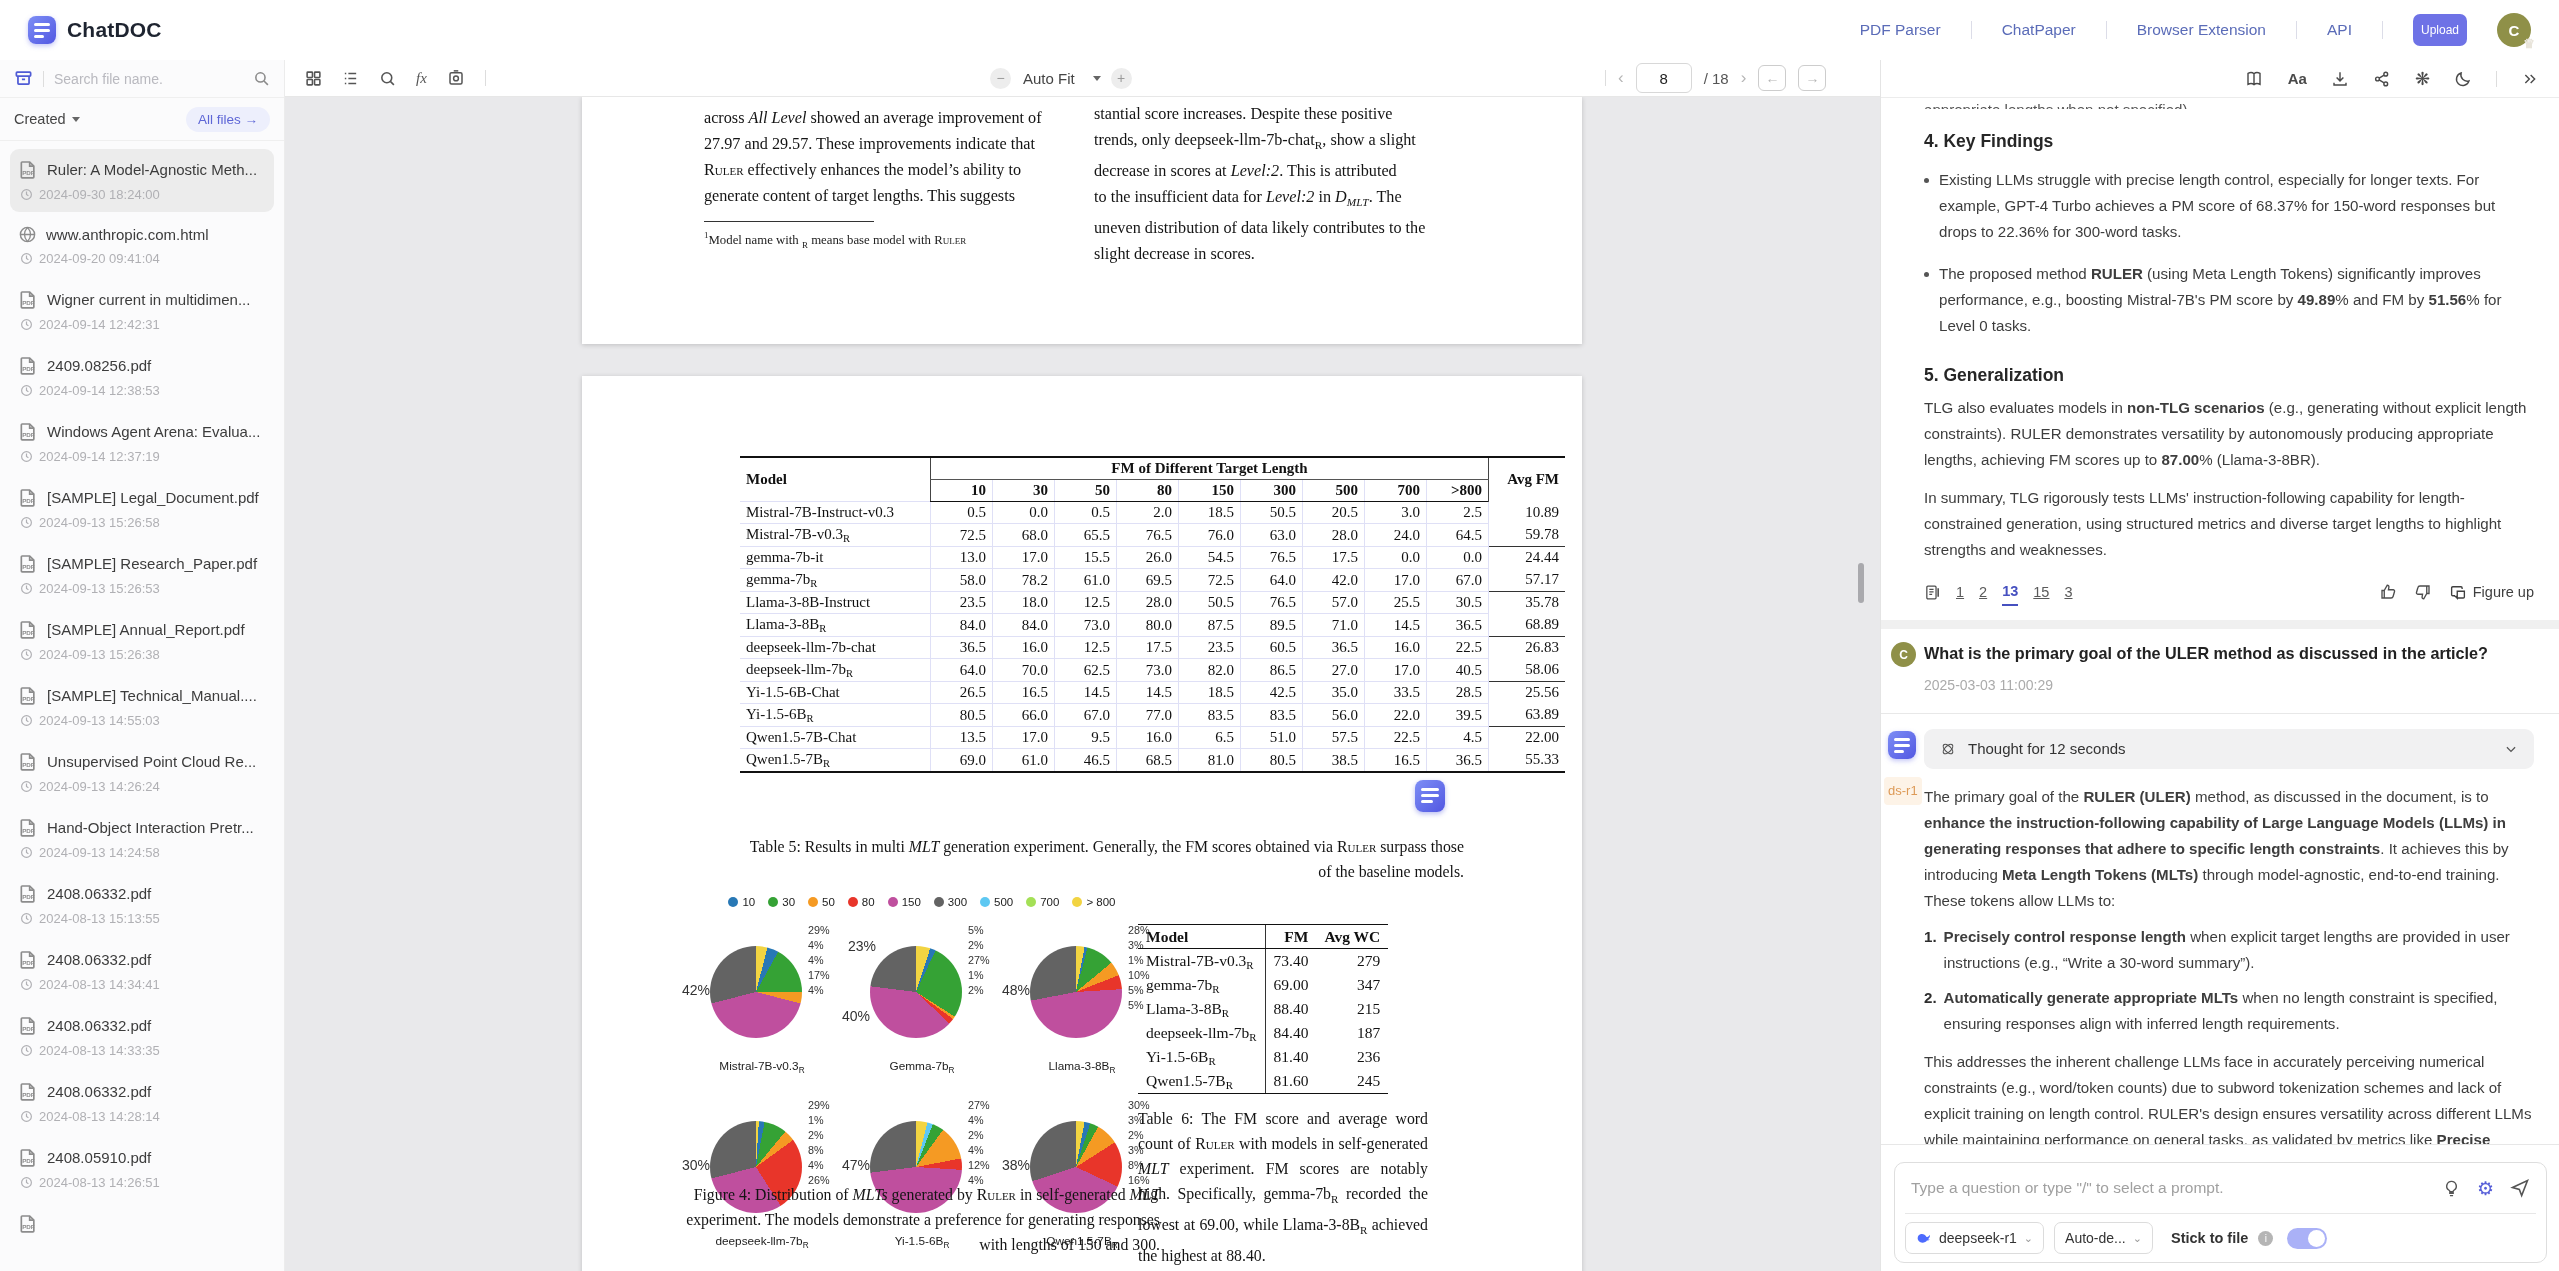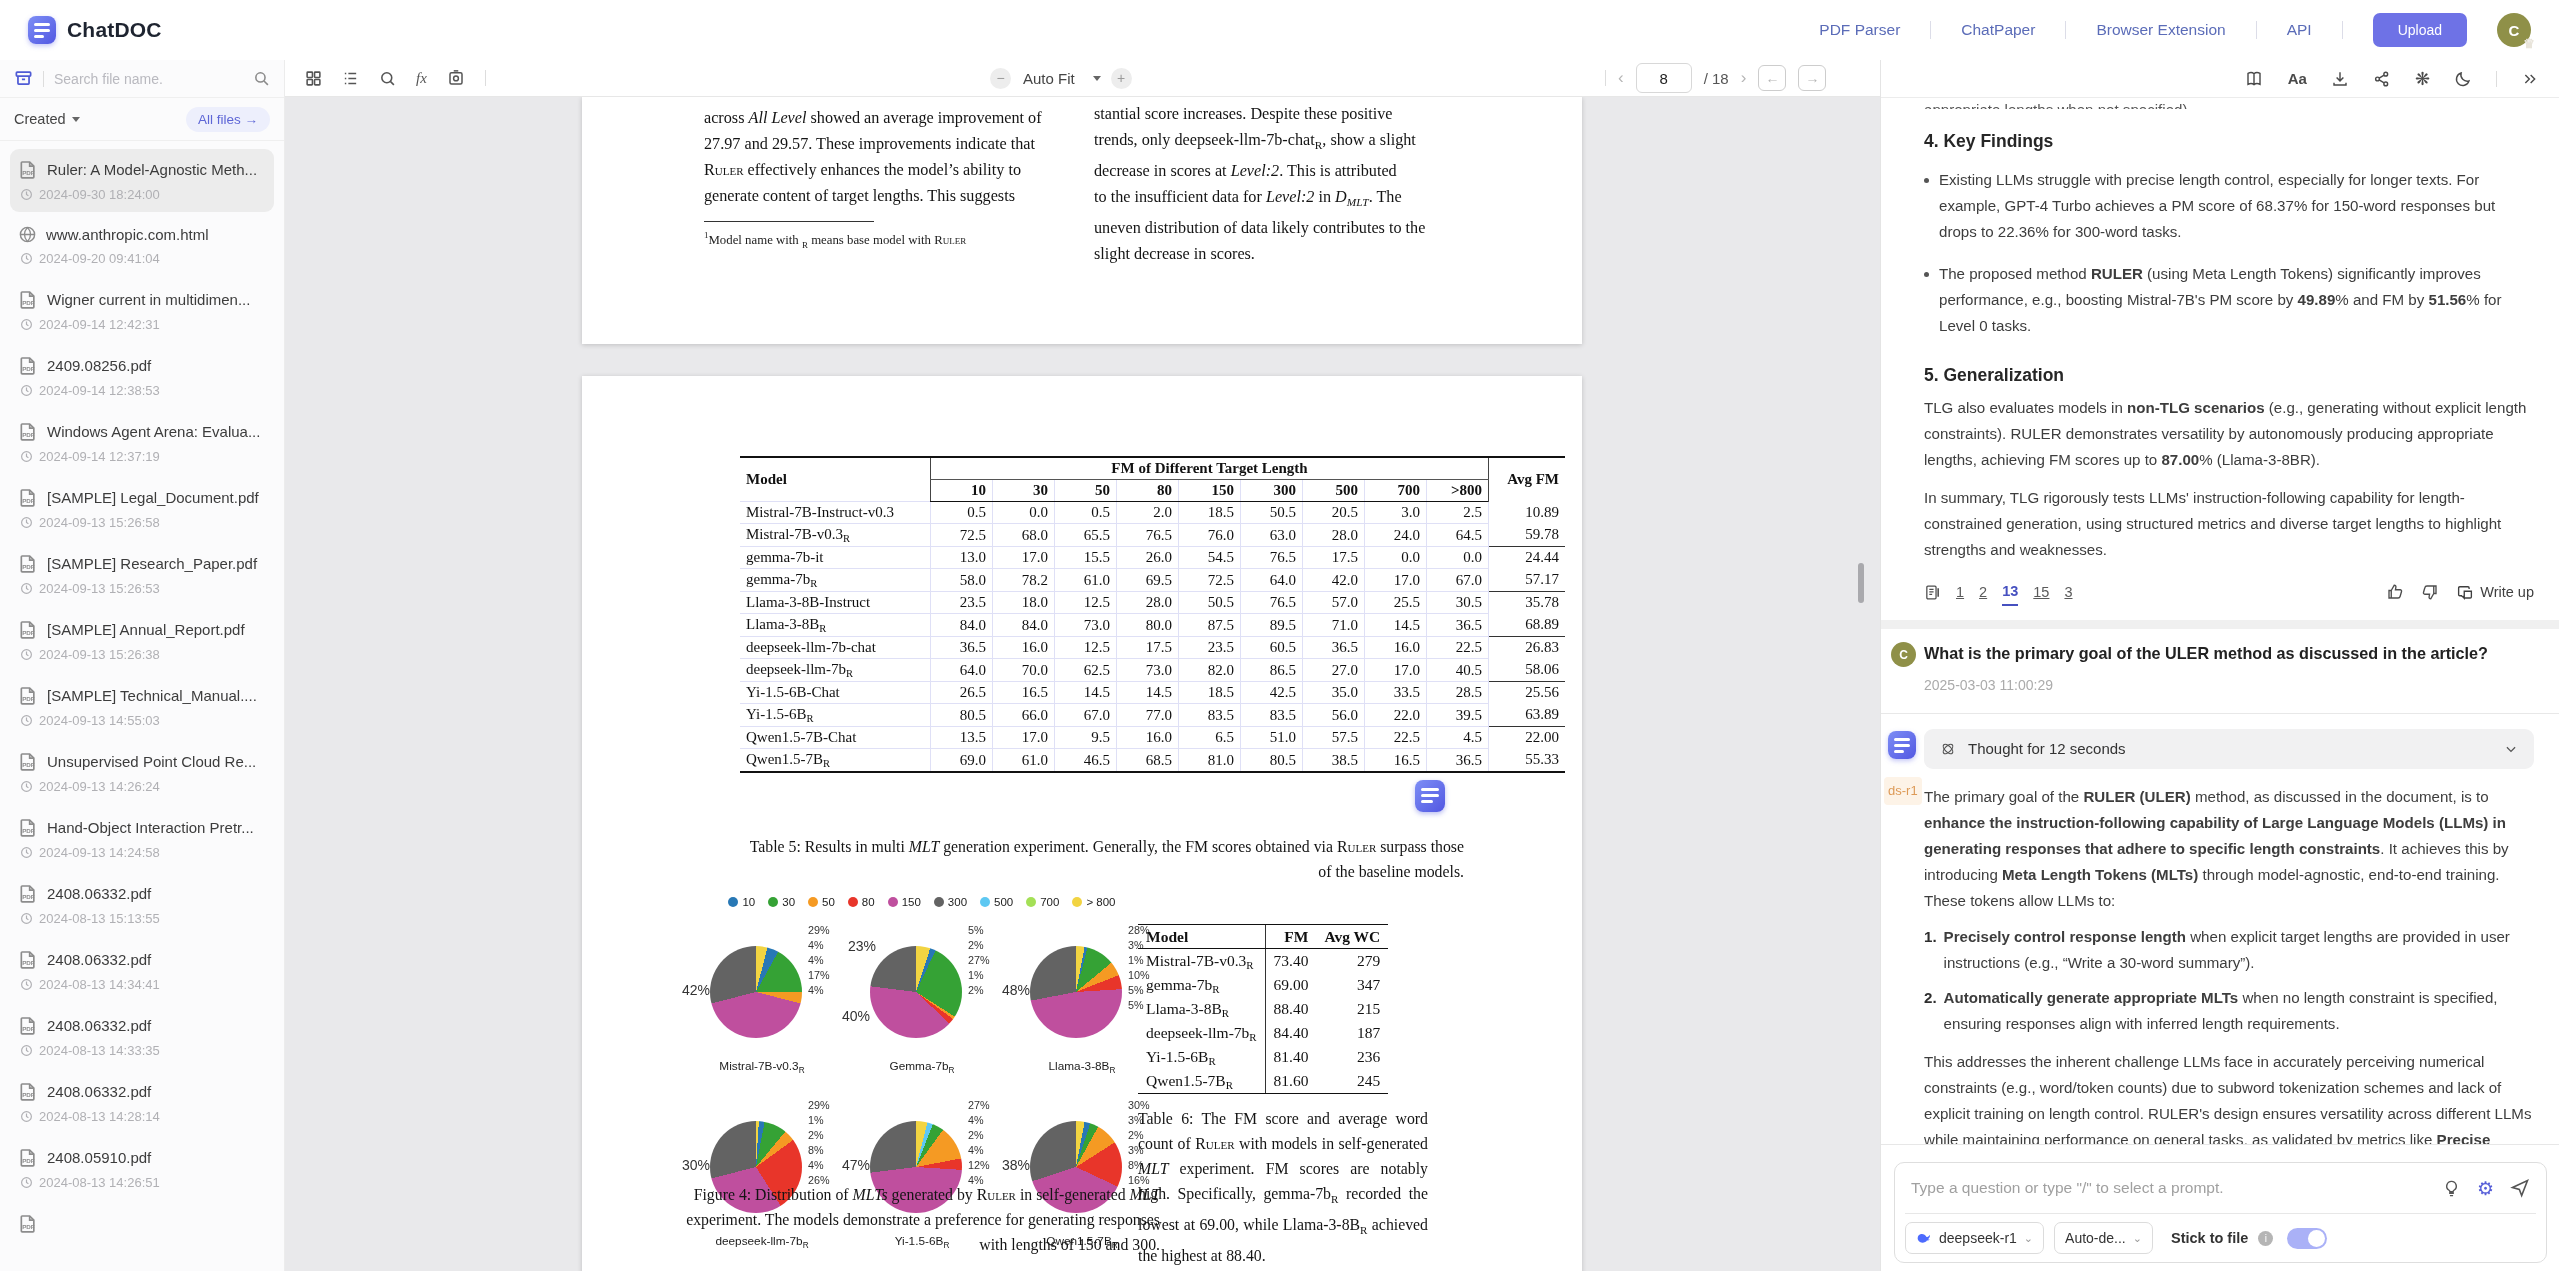--- a/index.html
+++ b/index.html
@@ -15,22 +15,22 @@
   .cdlogo{width:28px;height:28px;border-radius:8px;background:linear-gradient(135deg,#7d8ef5,#5257e2);
           position:relative;box-shadow:0 2px 5px rgba(90,95,230,.35);}
   .cdlogo i{position:absolute;left:6px;height:3px;border-radius:2px;background:#fff;}
   .cdlogo i:nth-child(1){top:7px;width:16px;}
   .cdlogo i:nth-child(2){top:13px;width:16px;}
   .cdlogo i:nth-child(3){top:19px;width:10px;}
   .brand{font-size:21px;font-weight:800;color:#1e2430;margin-left:11px;letter-spacing:.2px;}
   .hnav{margin-left:auto;display:flex;align-items:center;}
   .hnav a{color:#5b6cb8;font-size:15.5px;text-decoration:none;padding:0 30px;cursor:pointer;}
   .hsep{width:1px;height:18px;background:#dcdde8;}
-  .upload{background:#6e72e6;color:#fff;font-size:14px;border:none;border-radius:7px;
-          padding:9px 25px;margin:0 30px;cursor:pointer;}
+  .upload{background:#6e72e6;color:#fff;font-size:12px;border:none;border-radius:7px;
+          padding:9px 8px;margin:0 30px;cursor:pointer;}
   .havatar{width:34px;height:34px;border-radius:50%;background:#8f9048;color:#fff;font-size:15px;
            font-weight:700;display:flex;align-items:center;justify-content:center;position:relative;}
   .havatar .crown{position:absolute;right:-4px;bottom:-4px;font-size:13px;color:#e8e4da;}
 
   
   .sidebar{position:absolute;left:0;top:60px;width:285px;height:1211px;background:#fbfbfc;
            border-right:1px solid #ececec;box-sizing:border-box;overflow:hidden;}
   .sb-top{height:37px;display:flex;align-items:center;padding:0 14px;border-bottom:1px solid #efefef;gap:10px;}
   .sb-top .ph{color:#b9b9bf;font-size:14px;flex:1;}
   .vsep{width:1px;height:16px;background:#ddd;}
@@ -1068,21 +1068,21 @@
           <span class="icon">
             <svg width="18" height="18" viewBox="0 0 24 24" fill="none" stroke="#4d4d4d" stroke-width="1.8" transform="rotate(180)">
               <path d="M7 10v10H4V10h3zm0 0 4-7c1.5 0 2.5 1 2.2 2.6L12.6 9H19a1.8 1.8 0 0 1 1.7 2.3l-1.8 6.4A3 3 0 0 1 16 20H7"></path>
             </svg>
           </span>
           <span class="followup">
             <svg width="18" height="18" viewBox="0 0 24 24" fill="none" stroke="#3f3f3f" stroke-width="1.8">
               <path d="M8 17H5a1.5 1.5 0 0 1-1.5-1.5v-9A1.5 1.5 0 0 1 5 5h11a1.5 1.5 0 0 1 1.5 1.5V8"></path>
               <path d="M11 20.5 8.5 18H11zM11 11h9.5v7.5A1.5 1.5 0 0 1 19 20h-8v-9z"></path>
             </svg>
-            <span>Write up</span>
+            <span>Figure up</span>
           </span>
         </span>
       </div>
     <div class="band"></div>
 
     <div class="umsg">
       <div class="uav">C</div>
       <div class="uq">What is the primary goal of the ULER method as discussed in the article?</div>
       <div class="uts">2025-03-03 11:00:29</div>
     </div>

